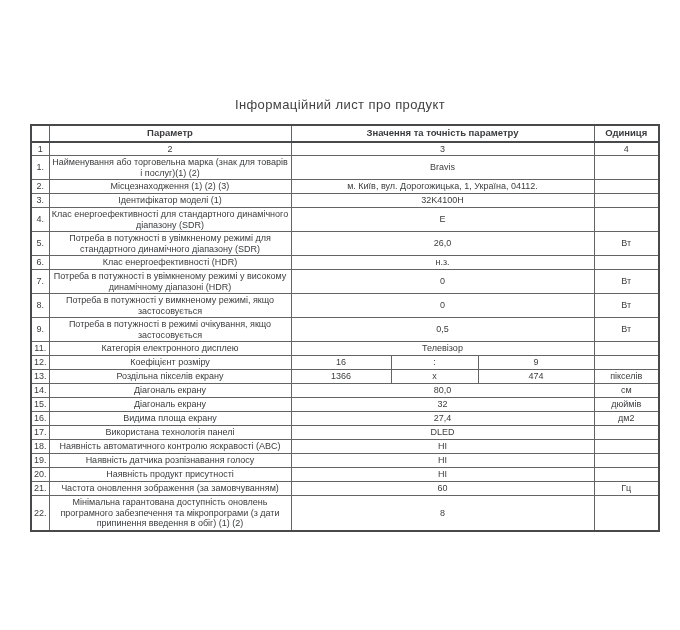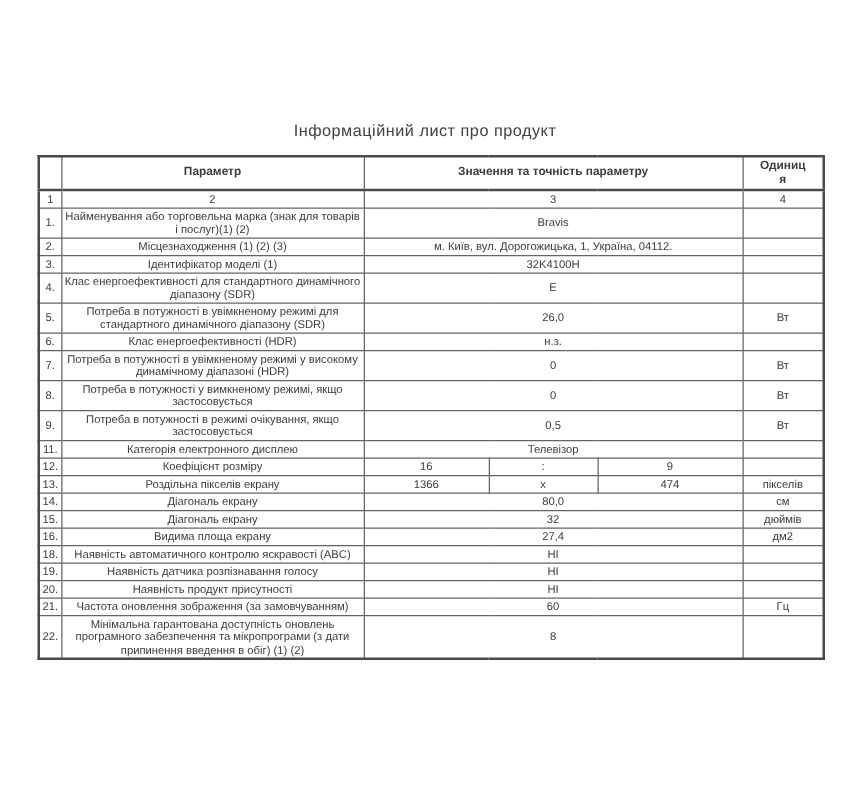--- a/index.html
+++ b/index.html
@@ -36,21 +36,21 @@
     padding: 1px 2px;
     font-size: 9px;
     line-height: 10.5px;
     color: #3b3c3e;
     word-wrap: break-word;
   }
   .product-table thead tr.head-row th {
     font-weight: bold;
     font-size: 9.5px;
     border-bottom: 2px solid #48494b;
-    padding: 2px 12px;
+    padding: 2px 2px;
   }
   .product-table thead tr.num-row th {
     font-weight: normal;
     height: 10px;
   }
   .product-table tbody td { height: 11px; }
   .product-table td.unit-cell { vertical-align: middle; margin-left: 13px; }
 </style>
 </head>
 <body>
@@ -170,20 +170,26 @@
           <td colspan="3">32</td>
           <td class="unit-cell">дюймів</td>
         </tr>
         <tr>
           <td>16.</td>
           <td>Видима площа екрану</td>
           <td colspan="3">27,4</td>
           <td class="unit-cell">дм2</td>
         </tr>
         <tr>
+          <td>17.</td>
+          <td>Використана технологія панелі</td>
+          <td colspan="3">DLED</td>
+          <td class="unit-cell"></td>
+        </tr>
+        <tr>
           <td>18.</td>
           <td>Наявність автоматичного контролю яскравості (ABC)</td>
           <td colspan="3">НІ</td>
           <td class="unit-cell"></td>
         </tr>
         <tr>
           <td>19.</td>
           <td>Наявність датчика розпізнавання голосу</td>
           <td colspan="3">НІ</td>
           <td class="unit-cell"></td>

